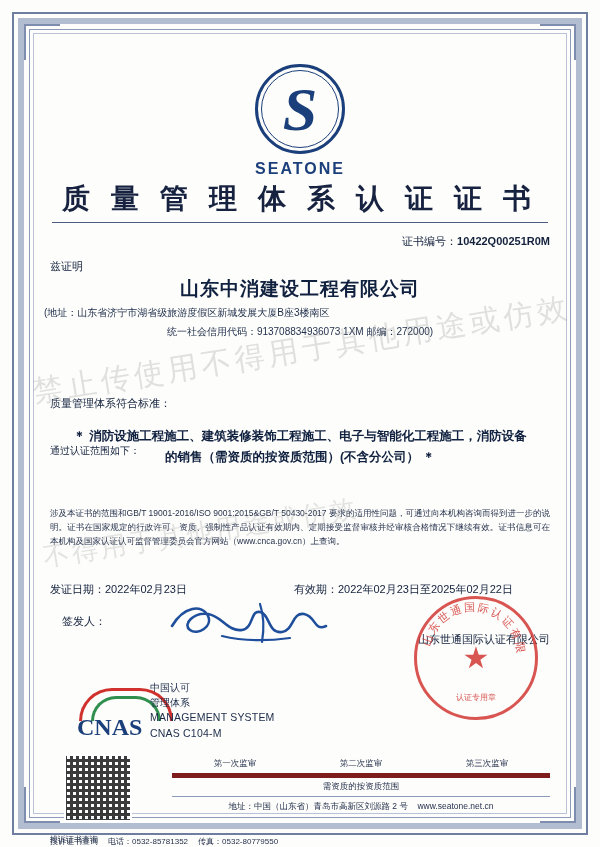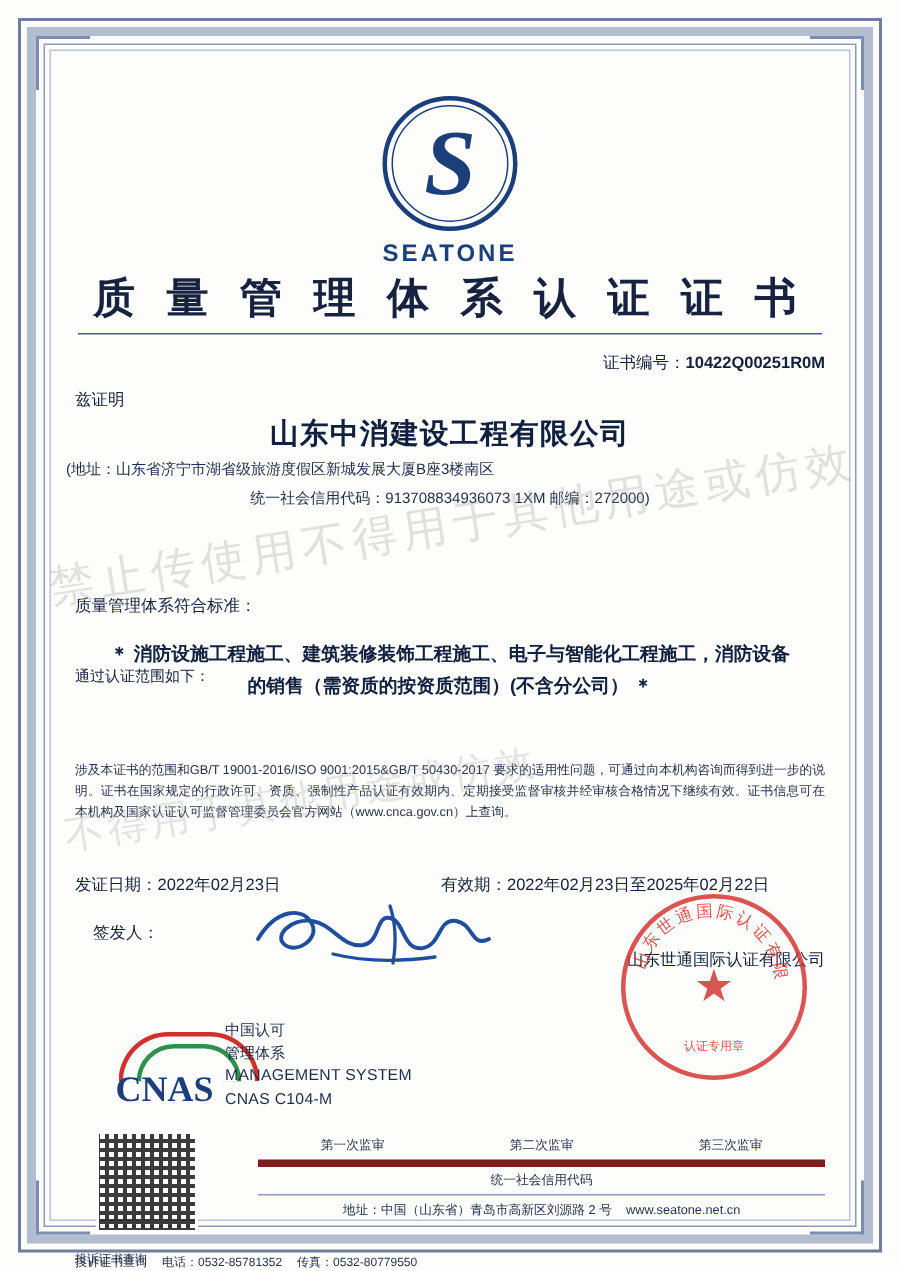--- a/index.html
+++ b/index.html
@@ -497,21 +497,21 @@
     <div class="qr"></div>
     <div class="qr-frame"></div>
     <div class="qr-label">投诉证书查询</div>
 
     <div class="footer-box">
       <div class="surv-row">
         <span>第一次监审</span>
         <span>第二次监审</span>
         <span>第三次监审</span>
       </div>
-      <div class="surv-note">统一社会信用代码</div>
+      <div class="surv-note">需资质的按资质范围</div>
       <div class="addr-row">
         <span>地址：中国（山东省）青岛市高新区刘源路 2 号</span>
         &nbsp;&nbsp;
         <span>www.seatone.net.cn</span>
       </div>
     </div>
 
     <div class="tel-row">
       <span>投诉证书查询</span>
       <span>电话：0532-85781352</span>

